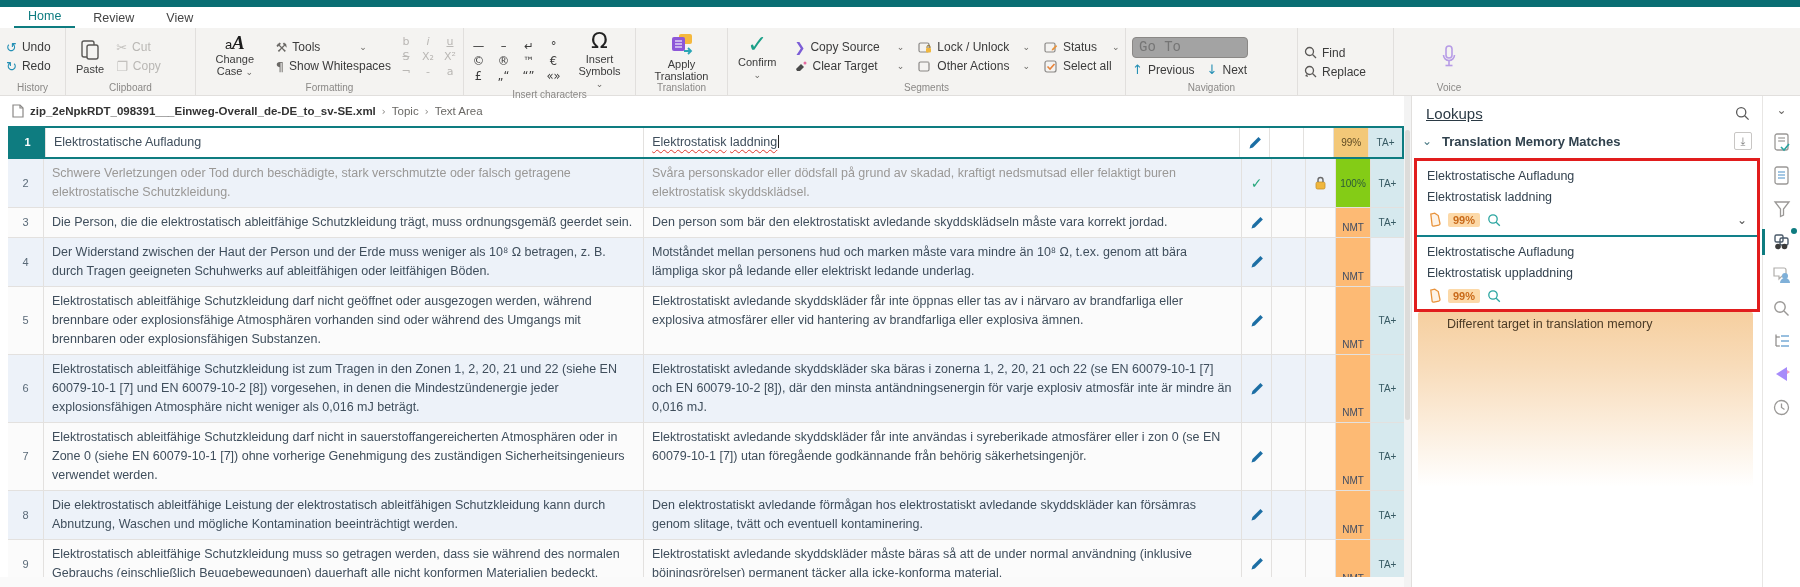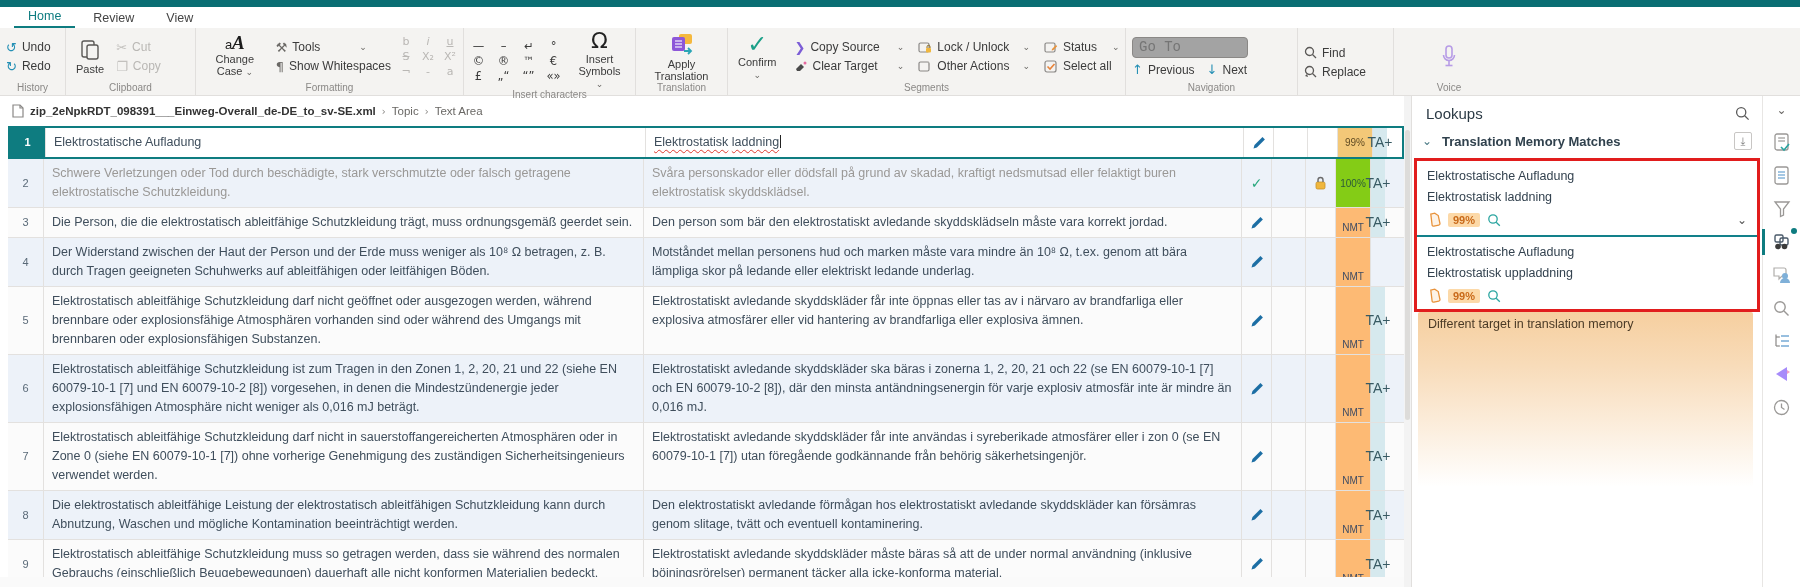--- a/index.html
+++ b/index.html
@@ -52,52 +52,52 @@
   .row { display:flex; border-bottom:1px solid #e3e1df; background:#fbfbfb; }
   .row.even { background:#edf2f9; }
   .cell { border-right:1px solid #e3e1df; padding:5px 8px; font-size:12.5px; line-height:19px; color:#3f4e5c; }
   .c-num { width:36px; text-align:center; color:#5a6a78; font-size:11px; display:flex; align-items:center; justify-content:center; padding:0; }
   .c-src { width:600px; }
   .c-tgt { width:598px; }
   .c-edit { width:30px; display:flex; align-items:center; justify-content:center; padding:0; }
   .c-g1 { width:34px; padding:0; }
   .c-lock { width:30px; display:flex; align-items:center; justify-content:center; padding:0; }
   .c-match { width:35px; display:flex; align-items:center; justify-content:center; padding:0; font-size:10px; color:#3f4c63; }
-  .c-origin { width:14px; display:flex; align-items:center; justify-content:center; padding:0; font-size:14px; color:#375a63; border-right:none; }
+  .c-origin { width:33px; display:flex; align-items:center; justify-content:center; padding:0; font-size:10px; color:#375a63; border-right:none; }
   .k-fuzzy { background:#f3c878; color:#5f4b23; }
   .k-exact { background:#84cc16; color:#2c5939; }
   .k-nmt { background:#fdba74;align-items:flex-end; }
   .has-origin { background:#d6e9ee; }
   .row.locked .seg-text { color:#9a9896; }
   .row.selected { border:2px solid #0e7c80; background:#fff; }
   .row.selected .c-num { background:#0e7c80; color:#fff; font-weight:bold; }
   .misspell { text-decoration:underline; text-decoration-style:wavy; text-decoration-color:#e03a2f; text-decoration-thickness:1px; text-underline-offset:3px; }
   .caret { display:inline-block; width:1px; height:13px; background:#222; vertical-align:-2px; margin-left:1px; }
   .check-ic { color:#2aa87e; font-size:14px; }
 
   
   .scroll-strip { position:absolute; left:1404px; top:96px; width:7px; height:491px; background:#f3f3f3; }
   .scroll-thumb { position:absolute; left:1px; top:34px; width:5px; height:290px; background:#dddcda; border-radius:3px; }
 
   
   .panel { position:absolute; left:1411px; top:96px; width:351px; height:491px; background:#fff; border-left:1px solid #e1dfdd; }
   .panel-header { display:flex; align-items:center; justify-content:space-between; padding:9px 12px 4px 14px; }
-  .panel-title { font-size:15px; color:#2b3a45; }
+  .panel-title { font-size:15px; color:#2b3a45;text-decoration:underline; }
   .tmm-header { display:flex; align-items:center; padding:6px 10px 6px 10px; gap:10px; }
   .tmm-title { font-size:13px; font-weight:bold; color:#30414d; flex:1; }
   .tmm-dl { width:18px; height:18px; border:1px solid #c8c6c4; border-radius:2px; display:flex; align-items:center; justify-content:center; font-size:11px; color:#777; }
   .redbox { border:3px solid #e11d1d; margin:2px 2px 0 2px; background:#fff; }
   .match { padding:8px 10px 6px 10px; }
   .match .m-src { font-size:12.5px; color:#33424f; margin-bottom:7px; }
   .match .m-tgt { font-size:12.5px; color:#33424f; margin-bottom:8px; }
   .m-meta { display:flex; align-items:center; gap:7px; }
   .score-badge { background:#fcd9a8; color:#c96a1a; font-size:11px; font-weight:bold; padding:1px 5px; border-radius:2px; }
   .m-chev { margin-left:auto; color:#555; font-size:12px; }
   .tmm-divider { border-top:2px solid #12808a; margin:2px 0 0 0; }
-  .note-block { margin:0 9px 0 6px; height:182px; background:linear-gradient(180deg,#f6cf9f 0%, #f8dcba 30%, rgba(255,255,255,0) 96%); border-radius:2px; }
+  .note-block { margin:0 9px 0 6px; height:182px; background:linear-gradient(180deg,#f6cf9f 0%, #f8dcba 30%, rgba(255,255,255,0) 96%); border-radius:2px;padding-left:19px; }
   .note-text { font-size:12.5px; color:#4a3a26; padding:5px 10px; }
 
   
   .iconstrip { position:absolute; left:1762px; top:96px; width:38px; height:491px; background:#fff; border-left:1px solid #e8e6e4; display:flex; flex-direction:column; align-items:center; padding-top:4px; gap:13px; }
   .strip-item { position:relative; width:24px; height:20px; display:flex; align-items:center; justify-content:center; }
   .active-bar { position:absolute; left:-8px; top:-3px; width:3px; height:26px; background:#0e7c80; }
   .notif-dot { position:absolute; right:-3px; top:-4px; width:6px; height:6px; border-radius:50%; background:#0e7c80; }
 </style>
 </head>
 <body>

